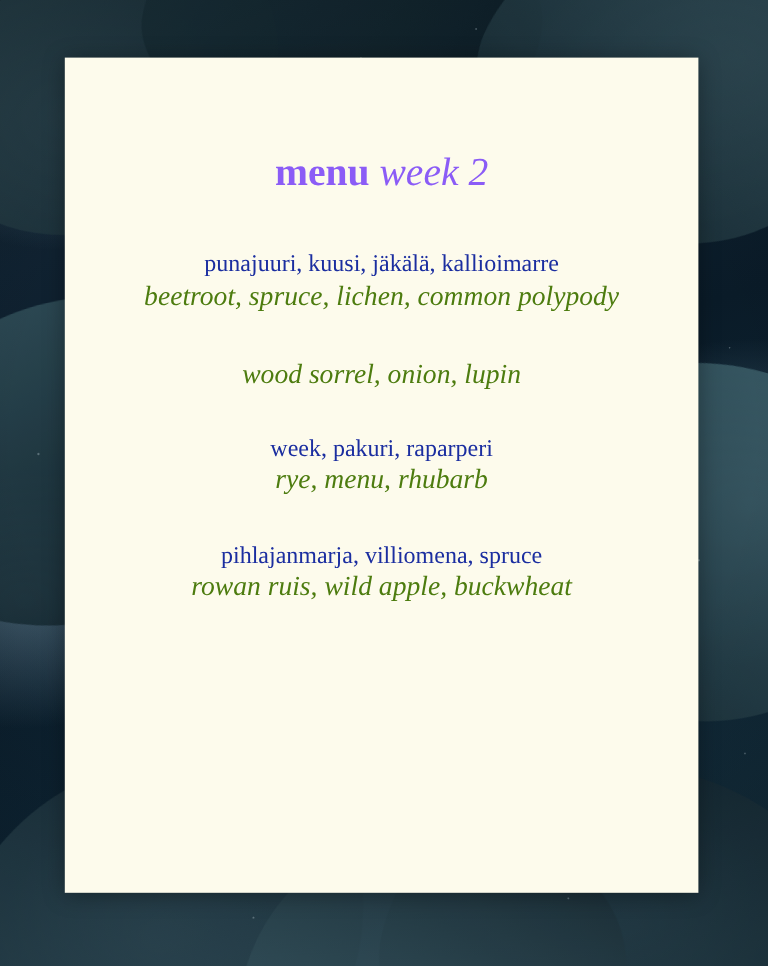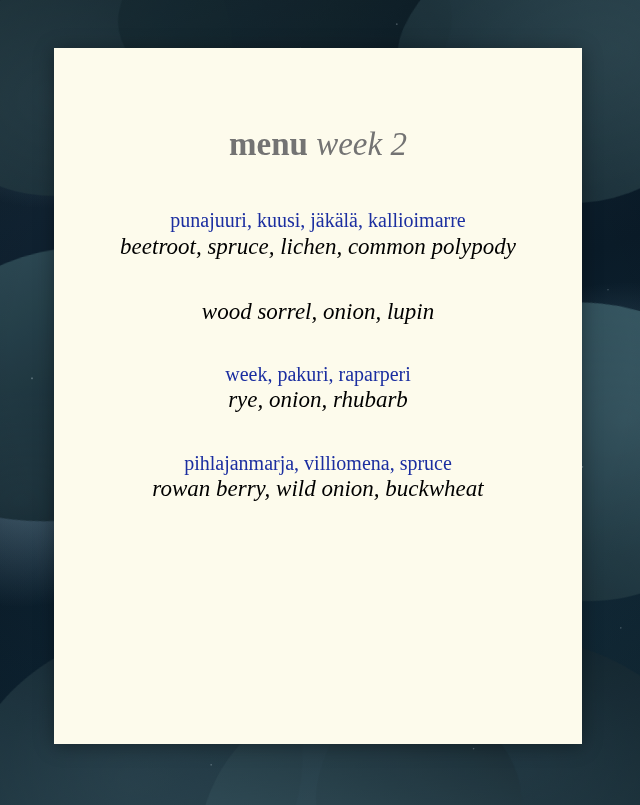--- a/index.html
+++ b/index.html
@@ -105,21 +105,21 @@
     background: #fdfbec;
     box-shadow: 0 2px 18px rgba(0,0,0,0.35);
     box-sizing: border-box;
     padding: 0 28px;
     display: flex;
     flex-direction: column;
     align-items: center;
   }
 
   .card-title {
-    color: #737373;
+    color: #8b5cf6;
     font-size: 33px;
     line-height: 1;
     margin-top: 80px;
     margin-bottom: 0;
     white-space: nowrap;
   }
   .card-title .t-strong {
     font-weight: bold;
   }
   .card-title .t-em {
@@ -138,21 +138,21 @@
   }
   .course:last-child { margin-bottom: 0; }
 
   .fi {
     color: #1b2ea0;
     font-size: 20px;
     line-height: 1.18;
     white-space: nowrap;
   }
   .en {
-    color: #000000;
+    color: #4d7c0f;
     font-size: 23px;
     font-style: italic;
     line-height: 1.18;
     white-space: nowrap;
     text-align: center;
   }
 </style>
 </head>
 <body>
 
@@ -184,24 +184,24 @@
         <div class="fi">punajuuri, kuusi, jäkälä, kallioimarre</div>
         <div class="en">beetroot, spruce, lichen, common polypody</div>
       </div>
 
       <div class="course">
         <div class="en">wood sorrel, onion, lupin</div>
       </div>
 
       <div class="course">
         <div class="fi">week, pakuri, raparperi</div>
-        <div class="en">rye, onion, rhubarb</div>
+        <div class="en">rye, menu, rhubarb</div>
       </div>
 
 
       <div class="course">
         <div class="fi">pihlajanmarja, villiomena, spruce</div>
-        <div class="en">rowan berry, wild onion, buckwheat</div>
+        <div class="en">rowan ruis, wild apple, buckwheat</div>
       </div>
 
     </div>
   </div>
 </div>
 
 </body></html>

